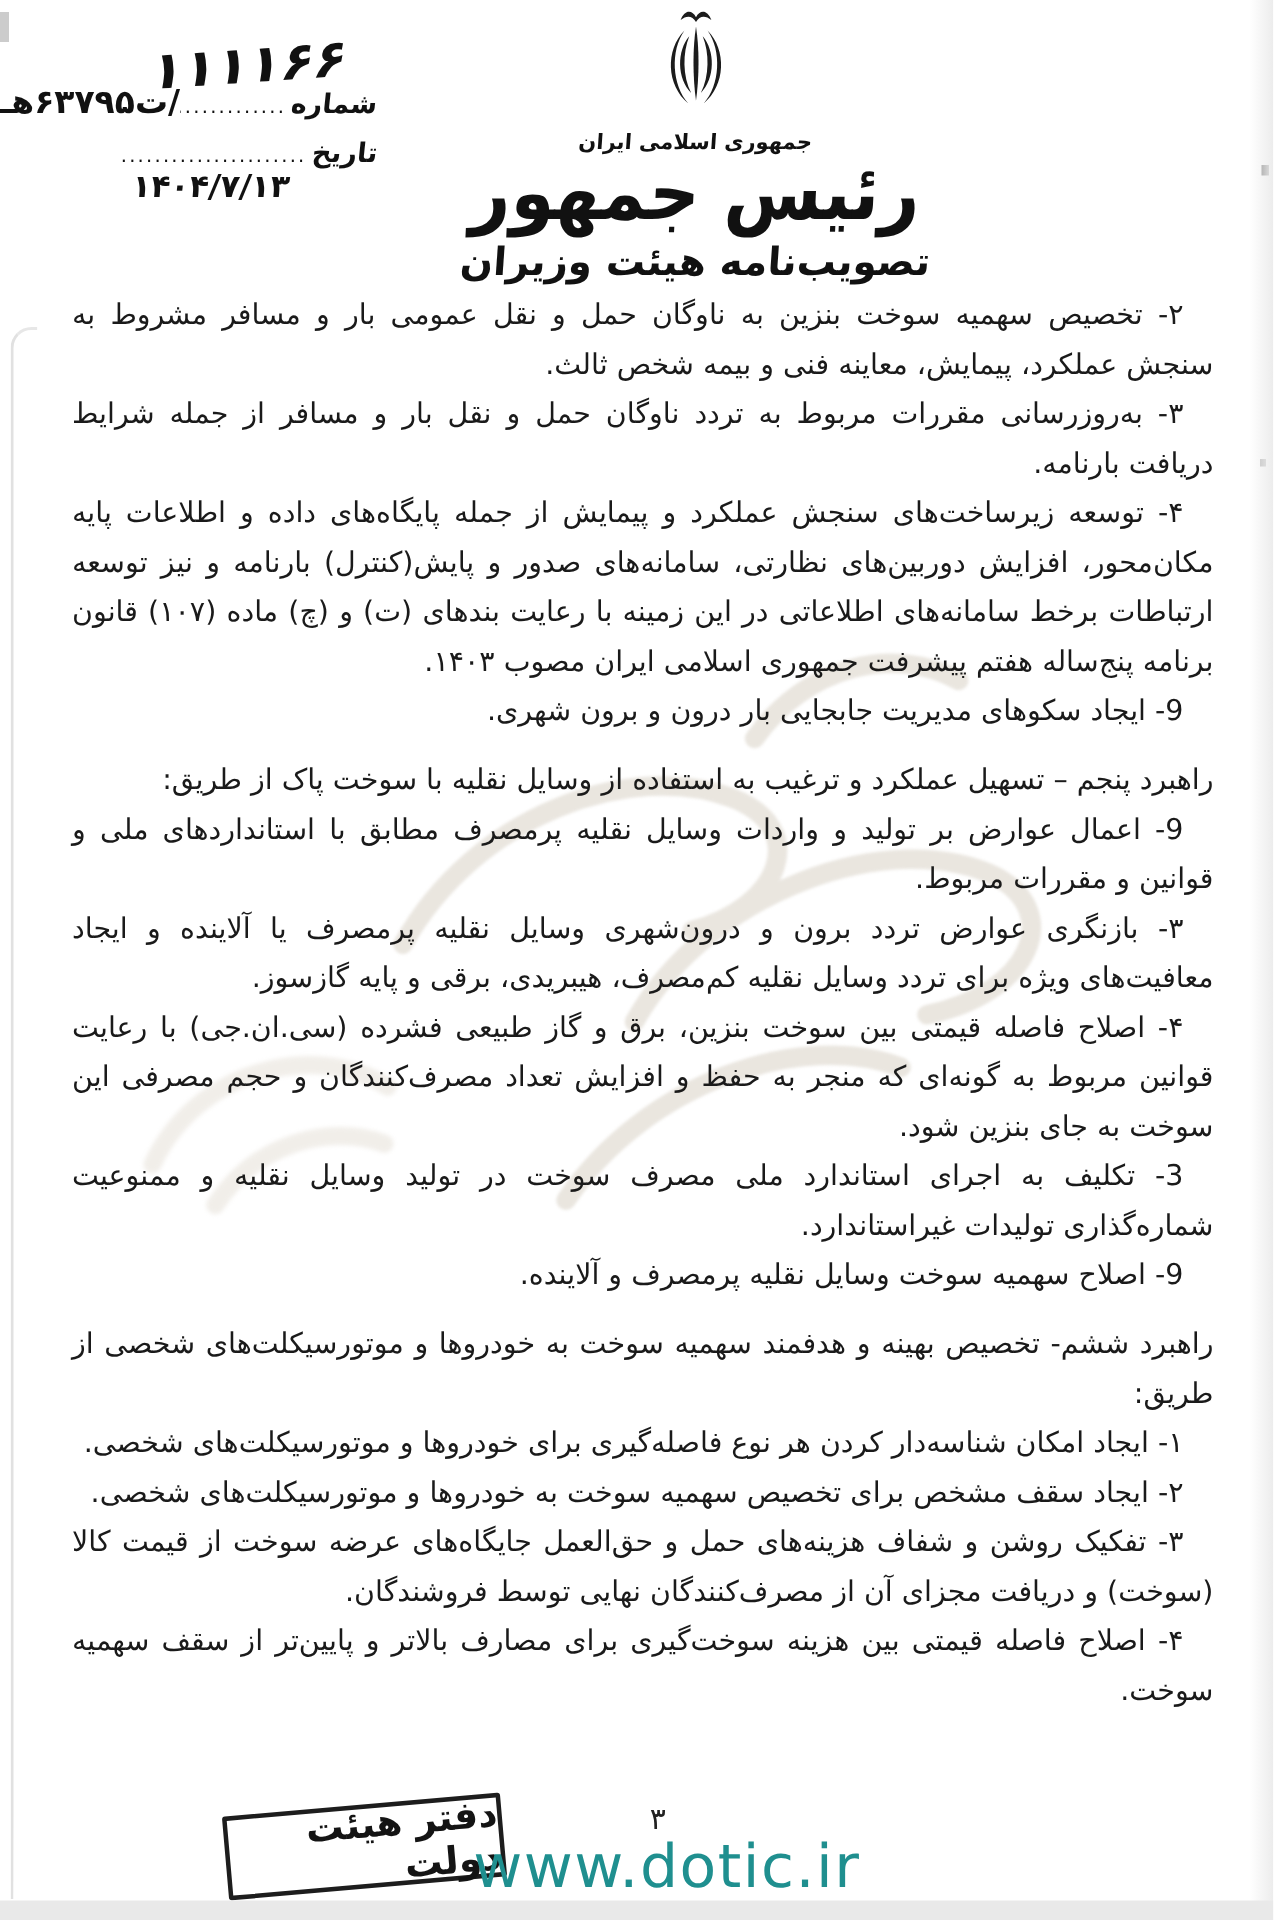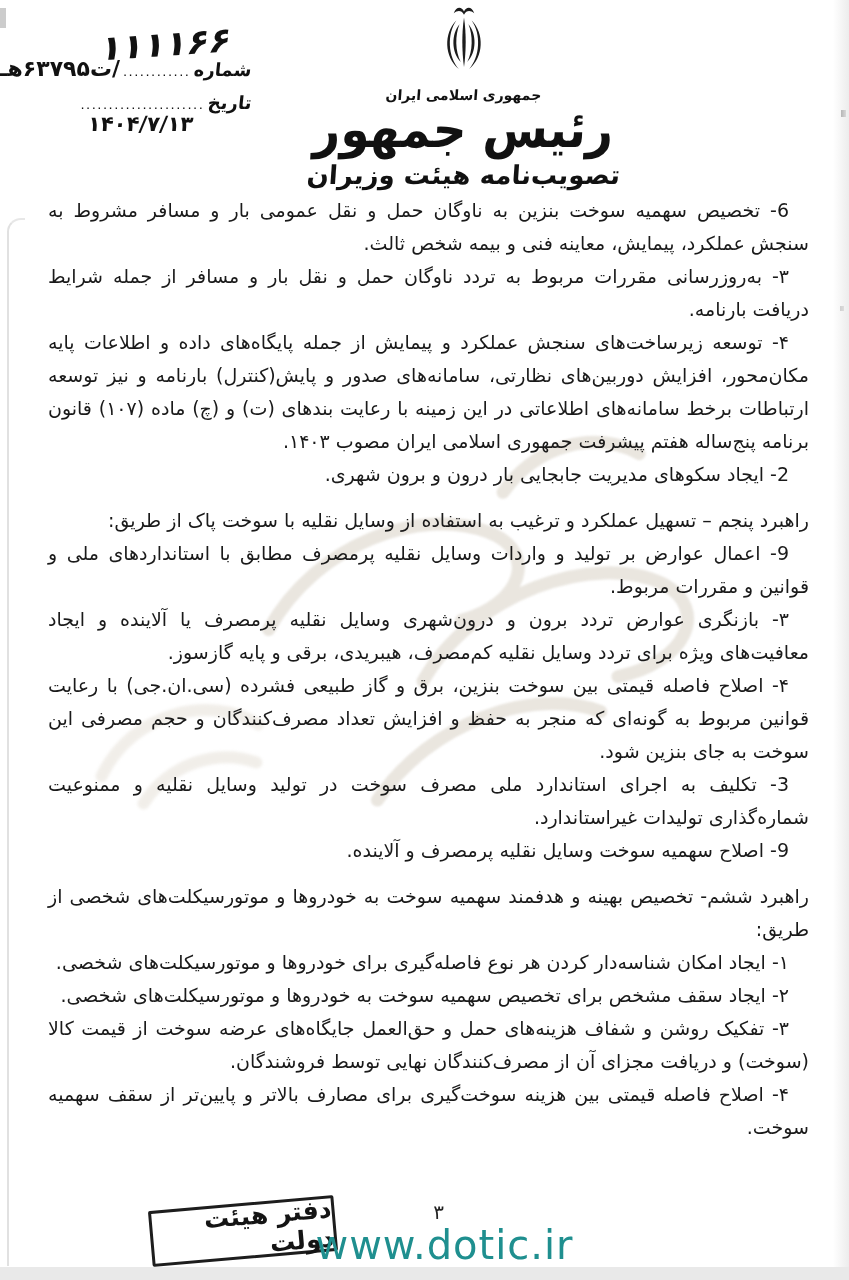--- a/index.html
+++ b/index.html
@@ -126,24 +126,24 @@
         <path d="M57 30 C70 45 70 74 55 89 C64 72 64 47 57 30 Z"></path>
         <path d="M62 24 C82 44 81 81 58 100 C75 81 77 45 62 24 Z"></path>
       </g>
     </svg>
     <div class="country">جمهوری اسلامی ایران</div>
     <div class="office-title">رئیس جمهور</div>
     <div class="doc-type">تصویب‌نامه هیئت وزیران</div>
   </div>
 
   <div class="doc-body">
-    <p class="para"><span>6- تخصیص سهمیه سوخت بنزین به ناوگان حمل و نقل عمومی بار و مسافر مشروط به سنجش عملکرد، پیمایش، معاینه فنی و بیمه شخص ثالث.</span><b></b><span></span></p>
+    <p class="para"><span>۲- تخصیص سهمیه سوخت بنزین به ناوگان حمل و نقل عمومی بار و مسافر مشروط به سنجش عملکرد، پیمایش، معاینه فنی و بیمه شخص ثالث.</span><b></b><span></span></p>
     <p class="para"><span>۳- به‌روزرسانی مقررات مربوط به تردد ناوگان حمل و نقل بار و مسافر از جمله شرایط دریافت بارنامه.</span><b></b><span></span></p>
     <p class="para"><span>۴- توسعه زیرساخت‌های سنجش عملکرد و پیمایش از جمله پایگاه‌های داده و اطلاعات پایه مکان‌محور، افزایش دوربین‌های نظارتی، سامانه‌های صدور و پایش(کنترل) بارنامه و نیز توسعه ارتباطات برخط سامانه‌های اطلاعاتی در این زمینه با رعایت بندهای (ت) و (چ) ماده (۱۰۷) قانون برنامه پنج‌ساله هفتم پیشرفت جمهوری اسلامی ایران مصوب ۱۴۰۳.</span><b></b><span></span></p>
-    <p class="para"><span>2- ایجاد سکوهای مدیریت جابجایی بار درون و برون شهری.</span><b></b><span></span></p>
+    <p class="para"><span>9- ایجاد سکوهای مدیریت جابجایی بار درون و برون شهری.</span><b></b><span></span></p>
     <p class="para strategy"><span></span><b>راهبرد پنجم</b><span> – تسهیل عملکرد و ترغیب به استفاده از وسایل نقلیه با سوخت پاک از طریق:</span></p>
     <p class="para"><span>9- اعمال عوارض بر تولید و واردات وسایل نقلیه پرمصرف مطابق با استانداردهای ملی و قوانین و مقررات مربوط.</span><b></b><span></span></p>
     <p class="para"><span>۳- بازنگری عوارض تردد برون و درون‌شهری وسایل نقلیه پرمصرف یا آلاینده و ایجاد معافیت‌های ویژه برای تردد وسایل نقلیه کم‌مصرف، هیبریدی، برقی و پایه گازسوز.</span><b></b><span></span></p>
     <p class="para"><span>۴- اصلاح فاصله قیمتی بین سوخت بنزین، برق و گاز طبیعی فشرده (سی.ان.جی) با رعایت قوانین مربوط به گونه‌ای که منجر به حفظ و افزایش تعداد مصرف‌کنندگان و حجم مصرفی این سوخت به جای بنزین شود.</span><b></b><span></span></p>
     <p class="para"><span>3- تکلیف به اجرای استاندارد ملی مصرف سوخت در تولید وسایل نقلیه و ممنوعیت شماره‌گذاری تولیدات غیراستاندارد.</span><b></b><span></span></p>
     <p class="para"><span>9- اصلاح سهمیه سوخت وسایل نقلیه پرمصرف و آلاینده.</span><b></b><span></span></p>
     <p class="para strategy"><span></span><b>راهبرد ششم</b><span>- تخصیص بهینه و هدفمند سهمیه سوخت به خودروها و موتورسیکلت‌های شخصی از طریق:</span></p>
     <p class="para"><span>۱- ایجاد امکان شناسه‌دار کردن </span><b>هر نوع فاصله‌گیری</b><span> برای خودروها و موتورسیکلت‌های شخصی.</span></p>
     <p class="para"><span>۲- ایجاد سقف مشخص برای تخصیص سهمیه سوخت به خودروها و موتورسیکلت‌های شخصی.</span><b></b><span></span></p>
     <p class="para"><span>۳- تفکیک روشن و شفاف هزینه‌های حمل و حق‌العمل جایگاه‌های عرضه سوخت از قیمت کالا (سوخت) و دریافت مجزای آن از مصرف‌کنندگان نهایی توسط فروشندگان.</span><b></b><span></span></p>

